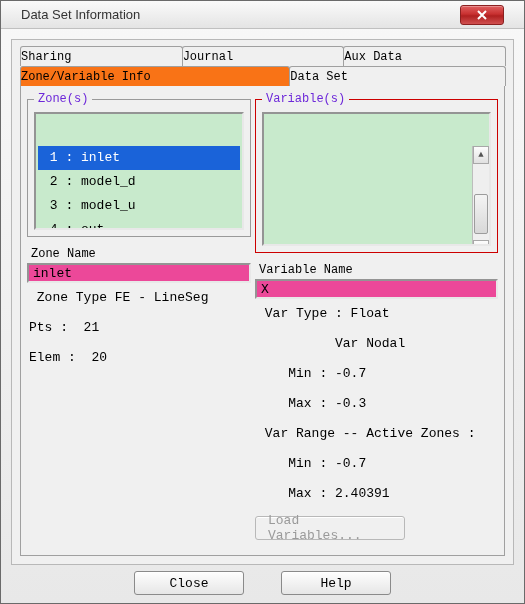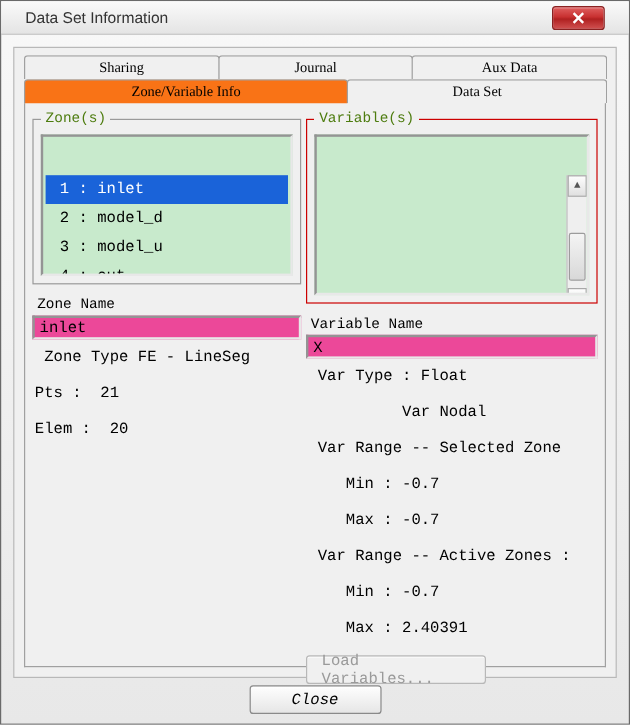--- a/index.html
+++ b/index.html
@@ -45,25 +45,24 @@
   .tabrow {
     display: flex;
     height: 20px;
   }
   .tab {
     flex: 1;
     background: #f0f0f0;
     border: 1px solid #a0a0a0;
     border-bottom: none;
     border-radius: 3px 3px 0 0;
-    display: flex; align-items: center; justify-content: center;
+    display: flex; align-items: center; 
     font-size: 12px;
     margin-right: -1px;
     cursor: pointer;
-    font-family: Liberation Serif, serif;
   }
   .tab.active {
     background: #f97316;
     position: relative; z-index: 2;
   }
   .tabinner {
     border: 1px solid #a0a0a0;
     border-top: none;
     background: #f0f0f0;
     height: calc(100% - 40px);
@@ -77,21 +76,21 @@
   }
   .col-left { flex: 0 0 224px; display:flex; flex-direction: column;}
   .col-right { flex: 1; display:flex; flex-direction: column;}
   fieldset {
     border: 1px solid #9a9a9a;
     margin: 0 0 6px 0;
     padding: 6px 6px 6px 6px;
     font-size: 12px;
   }
   fieldset.hl { border: 1px solid #cc0000; }
-  legend { padding: 0 4px; color: #4d7c0f; }
+  legend { padding: 0 4px; color: #6d28d9; }
 
   .listbox {
     background: #c8eacc;
     border: 2px inset #e8e8e8;
     height: 118px;
     overflow: hidden;
     font-size: 13px;
     line-height: 16px;
     white-space: pre;
     padding: 0;
@@ -156,21 +155,20 @@
     background: #f0f0f0;
     cursor: default;
   }
   .btn-wide { min-width: 110px; }
   .footer {
     position: absolute;
     left: 0; right: 0; bottom: 6px;
     height: 28px;
     display: flex; align-items: center; justify-content: center;
     gap: 37px;
-    font-style: italic;
   }
   .spacer { flex:1; }
 </style>
 </head>
 <body>
 
 <div class="window">
 
   <div class="titlebar">
     <div class="titlebar-text">Data Set Information</div>
@@ -237,37 +235,39 @@
                 
               </div>
             </div>
           </fieldset>
 
           <div class="label">Variable Name</div>
           <input class="textfield" value="X" style="">
 
           <div class="info-line"> Var Type : Float</div>
           <div class="info-line">          Var Nodal</div>
-          <div class="info-line"> Var Range -- Selected Zone</div>
           <div class="info-line">    Min : -0.7</div>
-          <div class="info-line">    Max : -0.7</div>
+          <div class="info-line">    Max : -0.3</div>
           <div class="info-line"> Var Range -- Active Zones :</div>
           <div class="info-line">    Min : -0.7</div>
           <div class="info-line">    Max : 2.40391</div>
 
           <div style="margin-top:4px">
             <div class="btn disabled" style="width:150px">
                 <span>Load Variables...</span>
               </div>
           </div>
         </div>
 
       </div>
     </div>
   </div>
 
   <div class="footer">
     <div class="btn btn-wide">
         <span>Close</span>
       </div>
+    <div class="btn btn-wide">
+        <span>Help</span>
+      </div>
   </div>
 
 </div>
 
 </body></html>

